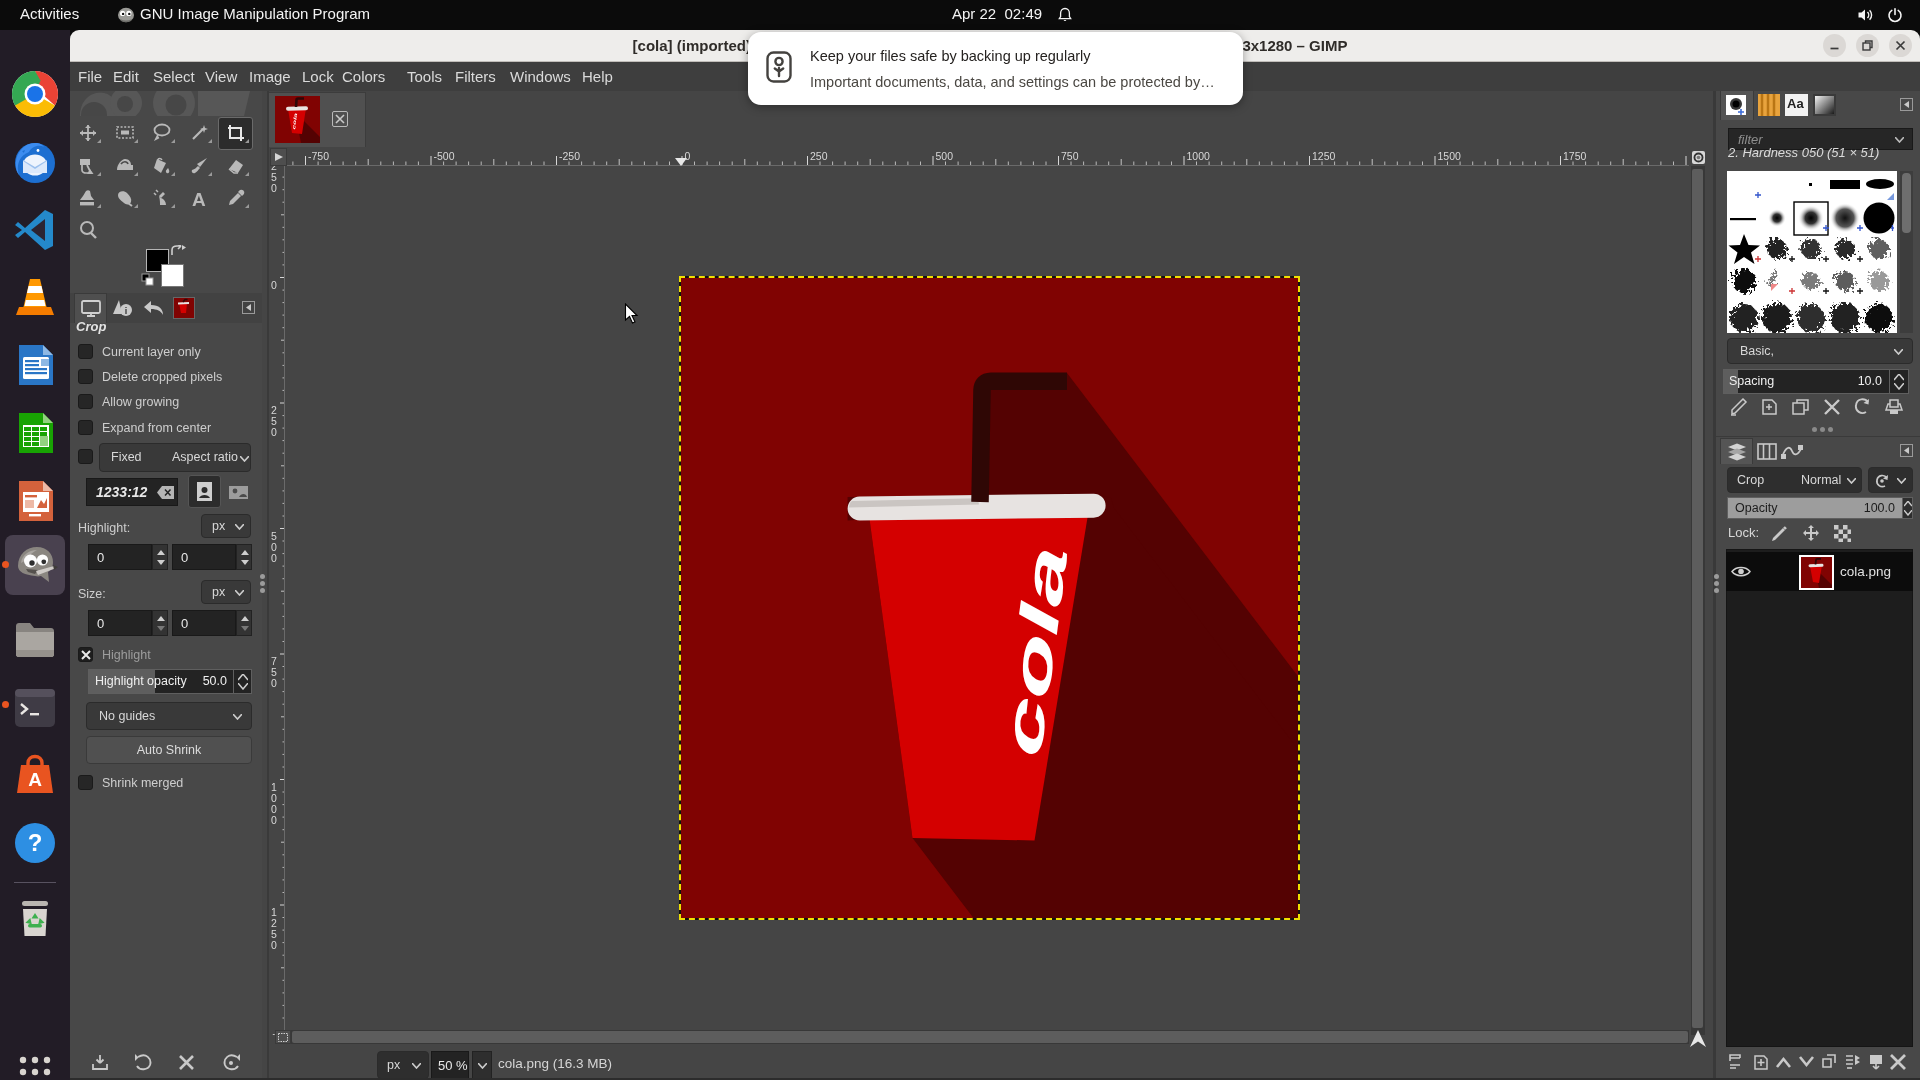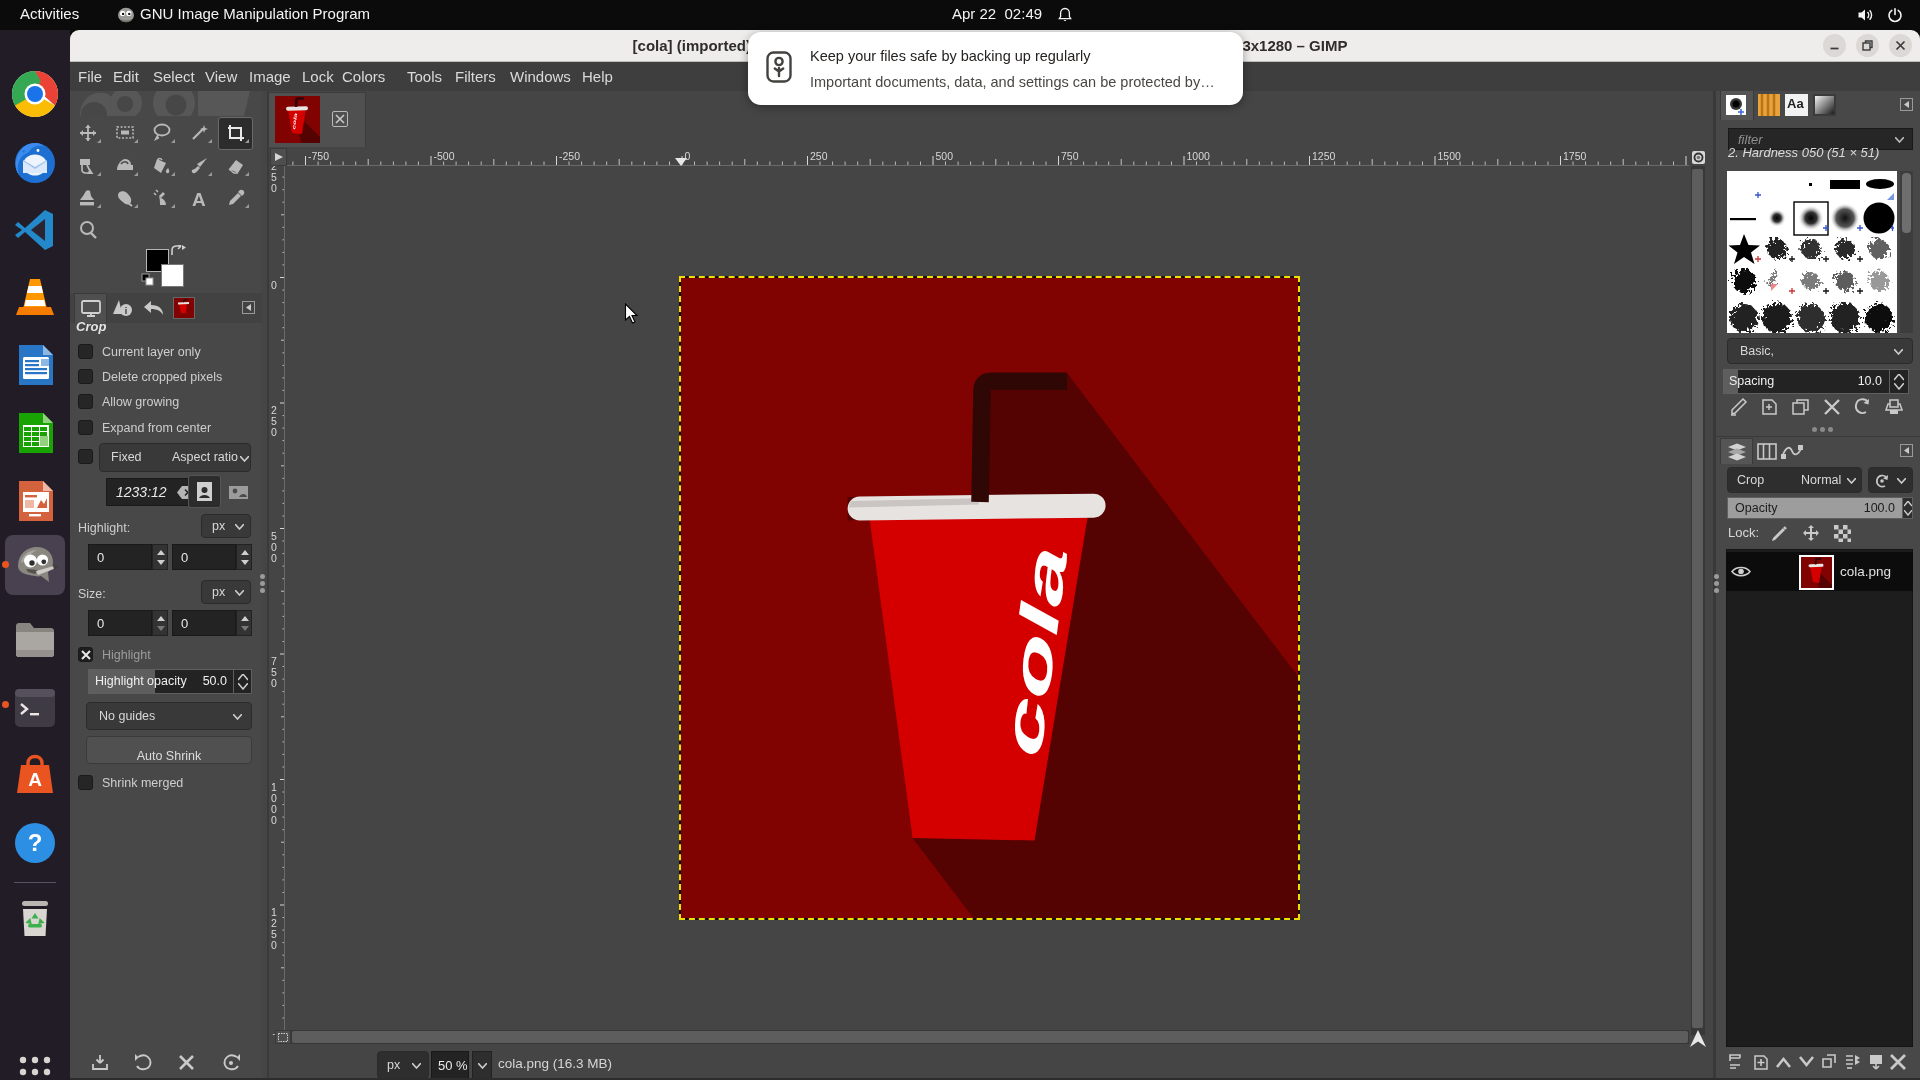--- a/index.html
+++ b/index.html
@@ -395,21 +395,21 @@
   <div class="chk" style="left:8px; top:331px;"></div>
   <div class="optlabel" style="left:32px; top:332px;">Expand from center</div>
   <div class="chk" style="left:8px; top:360px;"></div>
   <div class="combo" style="left:29px; top:354px; width:152px; height:29px;">
     <span class="abs" style="left:11px; top:6px;">Fixed</span>
     <span class="abs" style="left:72px; top:6px;">Aspect ratio</span>
     <svg class="chev" style="left:140px; top:12px;" viewBox="0 0 9 6">
         <path d="M0 0 L4.5 5 L9 0" fill="none" stroke="#ccc" stroke-width="1.6"></path>
       </svg>
   </div>
-  <div class="entry" style="left:36px; top:389px; width:92px; height:28px;">
+  <div class="entry" style="left:16px; top:389px; width:92px; height:28px;font-weight:bold;">
     <span class="abs" style="left:9px; top:5px; font-style:italic; font-size:14px;">1233:12</span>
     <svg class="abs" style="left:70px; top:7px;" width="17" height="13" viewBox="0 0 17 13">
       <path d="M5 0 L17 0 L17 13 L5 13 L0 6.5 Z" fill="#b5b5b5"></path>
       <path d="M8 3.5 L13.5 9.5 M13.5 3.5 L8 9.5" stroke="#232323" stroke-width="1.5"></path>
     </svg>
   </div>
   <div class="abs" style="left:118px; top:386px; width:33px; height:33px; background:#2c2c2c; border:1px solid #555; border-radius:3px;"></div>
   <svg class="abs" style="left:126px; top:392px;" width="17" height="21" viewBox="0 0 17 21">
     <rect x="1" y="1" width="15" height="19" fill="#cfcfcf"></rect>
     <circle cx="8.5" cy="9" r="3" fill="#2c2c2c"></circle>
@@ -496,21 +496,21 @@
     <svg class="abs" style="left:4px; top:13px;" width="10" height="7" viewBox="0 0 10 7">
         <path d="M0 0 L5 6 L10 0" fill="none" stroke="#ccc" stroke-width="1.5"></path>
       </svg>
   </div>
   <div class="combo" style="left:16px; top:613px; width:166px; height:28px;">
     <span class="abs" style="left:12px; top:6px;">No guides</span>
     <svg class="chev" style="left:146px; top:11px;" viewBox="0 0 9 6">
         <path d="M0 0 L4.5 5 L9 0" fill="none" stroke="#ccc" stroke-width="1.6"></path>
       </svg>
   </div>
-  <div class="abs" style="left:16px; top:647px; width:166px; height:28px; background:#505050; border:1px solid #3a3a3a; border-radius:4px; text-align:center; color:#dcdcdc; font-size:12.5px; padding-top:12px;">Auto Shrink</div>
+  <div class="abs" style="left:16px; top:647px; width:166px; height:28px; background:#505050; border:1px solid #3a3a3a; border-radius:4px; text-align:center; color:#dcdcdc; font-size:12.5px; padding-top:6px;">Auto Shrink</div>
   <div class="chk" style="left:8px; top:686px;"></div>
   <div class="optlabel" style="left:32px; top:687px;">Shrink merged</div>
 
   <svg class="abs" style="left:21px; top:965px;" width="18" height="17" viewBox="0 0 18 17">
     <path d="M9 1 L9 9 M9 9 L5.5 5.5 M9 9 L12.5 5.5" stroke="#c9c9c9" stroke-width="1.8" fill="none"></path>
     <path d="M2 10 L2 15 L16 15 L16 10" stroke="#c9c9c9" stroke-width="1.8" fill="none"></path>
   </svg>
   <svg class="abs" style="left:64px; top:965px;" width="19" height="17" viewBox="0 0 19 17">
     <path d="M4 3 C12 -2 18 5 16 11 C14 16 6 17 3 12" fill="none" stroke="#c9c9c9" stroke-width="1.9"></path>
     <path d="M1 0 L4.5 3.5 L1 7 Z" fill="#c9c9c9"></path>

